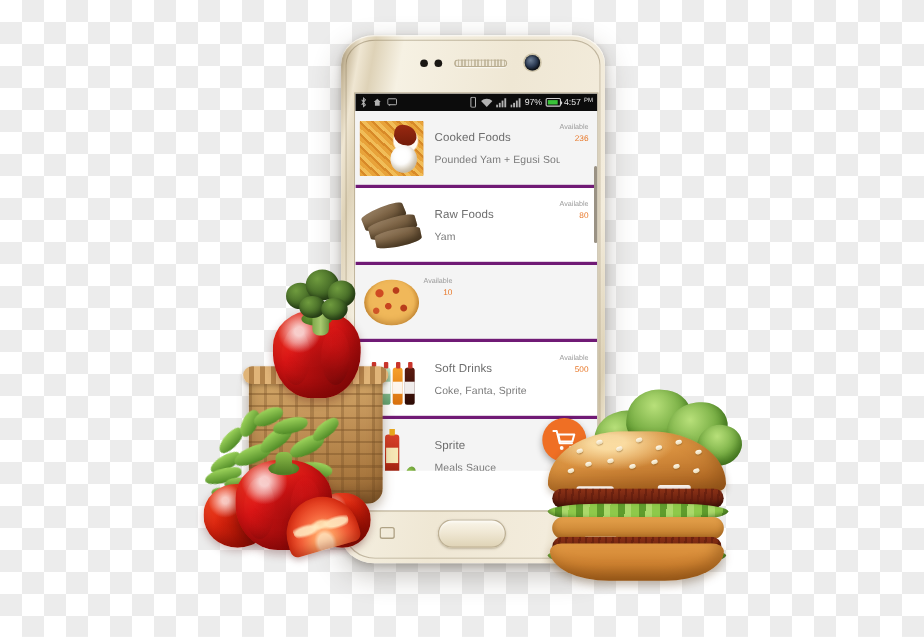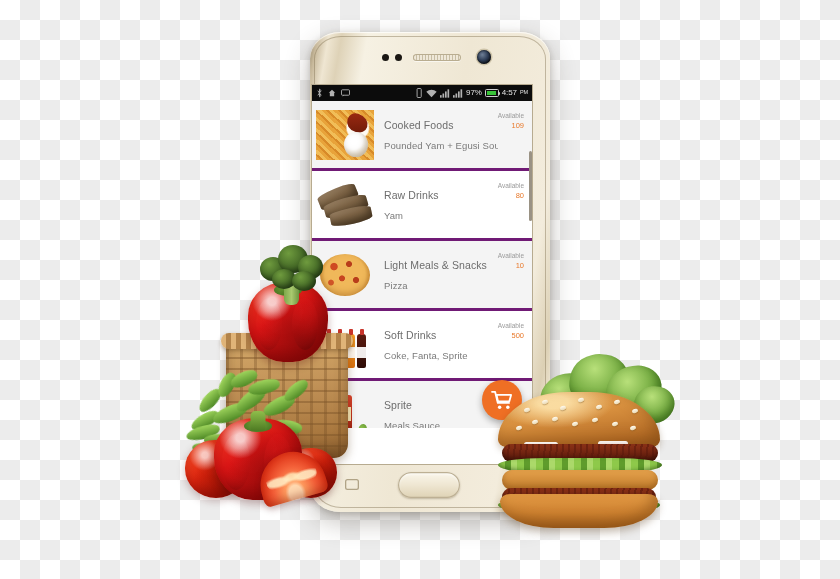--- a/index.html
+++ b/index.html
@@ -94,21 +94,21 @@
     position: absolute;
     left: 35px; top: 447px;
     width: 14px; height: 11px;
     border-radius: 2.5px;
     box-shadow: inset 0 0 0 1.3px #b0a386;
   }
 
   
   #screen {
     position: absolute;
-    left: 2px; top: 53px;
+    left: 13px; top: 53px;
     width: 220px; height: 379px;
     background: #ffffff;
     overflow: hidden;
     box-shadow: 0 0 0 1px #b7ab90;
   }
 
   
   #statusbar {
     height: 16px;
     background: #0c0c0c;
@@ -547,49 +547,45 @@
                 <div class="meat"></div>
                 <div class="egg"></div>
               </div>
           </div>
           <div class="row-body">
             <div class="row-title">Cooked Foods</div>
             <div class="row-sub">Pounded Yam + Egusi Soup</div>
           </div>
           <div class="row-avail">
             <span class="avail-label">Available</span>
-            <span class="avail-count">109</span>
+            <span class="avail-count">236</span>
           </div>
         </div>
 
         <div class="row plain">
           <div class="thumb">
             <div class="yamgrp">
               <div class="yam" style="left:2px;  top:8px;  width:40px; height:18px; transform:rotate(-22deg);"></div>
               <div class="yam" style="left:8px;  top:18px; width:44px; height:17px; transform:rotate(-16deg);"></div>
               <div class="yam" style="left:14px; top:28px; width:42px; height:16px; transform:rotate(-12deg);"></div>
             </div>
           </div>
           <div class="row-body">
-            <div class="row-title">Raw Drinks</div>
+            <div class="row-title">Raw Foods</div>
             <div class="row-sub">Yam</div>
           </div>
           <div class="row-avail">
             <span class="avail-label">Available</span>
             <span class="avail-count">80</span>
           </div>
         </div>
 
         <div class="row alt">
           <div class="thumb">
             <div class="pizza"></div>
-          </div>
-          <div class="row-body">
-            <div class="row-title">Light Meals &amp; Snacks</div>
-            <div class="row-sub">Pizza</div>
           </div>
           <div class="row-avail">
             <span class="avail-label">Available</span>
             <span class="avail-count">10</span>
           </div>
         </div>
 
         <div class="row plain">
           <div class="thumb">
             <div class="bottlegrp">

